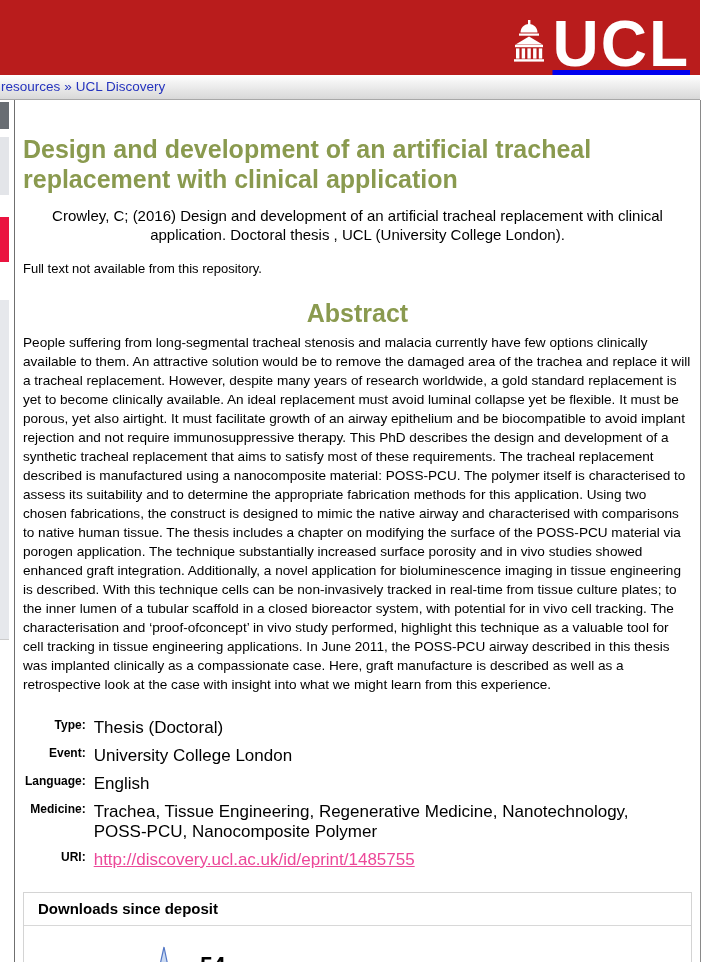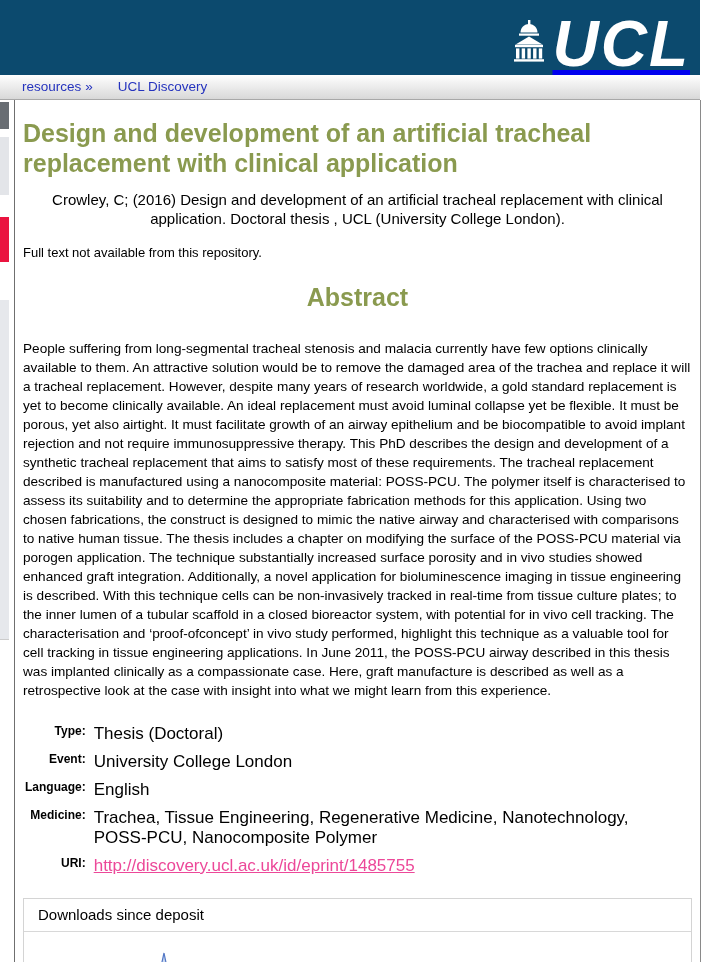--- a/index.html
+++ b/index.html
@@ -1,61 +1,61 @@
 <!DOCTYPE html>
 <html><head>
 <meta charset="utf-8">
 <style>
   * { box-sizing: border-box; margin: 0; padding: 0; }
   html, body { width: 721px; height: 962px; background: #ffffff; overflow: hidden;
     font-family: "Liberation Sans", sans-serif; }
   .stage { position: relative; width: 721px; height: 962px; background: #ffffff; }
 
   
-  .banner { position: absolute; left: 0; top: 0; width: 700px; height: 91px; background: #0c4a6e; font-style: italic; }
+  .banner { position: absolute; left: 0; top: 0; width: 700px; height: 91px; background: #b91c1c; }
   .ucl-logo { position: absolute; right: 10px; top: 16px; display: flex; align-items: flex-start; }
   .ucl-logo .portico { margin-top: 4px; margin-right: 6px; }
   .ucl-logo .logotype { color: #ffffff; font-weight: bold; font-size: 64px; line-height: 56px;
     letter-spacing: 2px; font-family: "Liberation Sans", sans-serif; }
 
   
   .crumbbar { position: absolute; left: 0; top: 75px; width: 700px; height: 25px;
     background: linear-gradient(#ffffff, #d8d8d8); border-bottom: 1px solid #a8a8a8; }
   .crumbbar .crumbs { position: absolute; left: 1px; top: 4px; font-size: 13.5px; white-space: nowrap; }
-  .crumbs a { color: #2533be; text-decoration: none; margin-left: 21px; }
+  .crumbs a { color: #2533be; text-decoration: none; }
   .crumbs .sep { color: #2533be; padding: 0 4px; }
 
   
   .strip { position: absolute; left: 0; width: 9px; }
   .strip.s1 { top: 102px; height: 27px; background: #686d73; }
   .strip.s2 { top: 137px; height: 58px; background: #e3e5e9; }
   .strip.s3 { top: 217px; height: 45px; background: #ea1440; }
   .strip.s4 { top: 300px; height: 340px; background: #e6e8ec; border-bottom: 1px solid #cccccc; }
 
   
   .content { position: absolute; left: 14px; top: 100px; width: 687px; height: 862px;
     background: #ffffff; border-left: 1px solid #6f6f6f; border-right: 1px solid #8a8a8a;
-    padding: 0 8px; overflow: hidden; }
+    padding: 16px 8px; overflow: hidden; }
 
   h1.rec-title { margin: 18px 0 12px 0; color: #8a9a4f; font-size: 25px; line-height: 30px; font-weight: bold; }
   .citation { text-align: center; font-size: 15px; line-height: 19px; margin: 8px 14px 0 14px; color: #000; }
   .availability { font-size: 13px; margin: 17px 0 16px 0; color: #000; }
-  h2.abstract-h { text-align: center; color: #8a9a4f; font-size: 25px; font-weight: bold; margin: 23px 0 27px 0; }
+  h2.abstract-h { text-align: center; color: #8a9a4f; font-size: 25px; font-weight: bold; margin: 23px 0 5px 0; }
   .abstract-text { font-size: 13.6px; line-height: 19px; color: #000; text-align: left; }
 
   
   table.meta { border-collapse: collapse; margin: 20px 0 0 2px; }
   table.meta th { font-size: 12px; font-weight: bold; text-align: right; vertical-align: top;
     padding: 4px 8px 4px 0; white-space: nowrap; min-width: 66px; color: #000; }
   table.meta td { font-size: 17px; text-align: left; vertical-align: top; padding: 4px 0; max-width: 588px; color: #000; }
   table.meta a { color: #ec4899; text-decoration: underline; }
 
   
   .dl-panel { margin: 18px 0 0 0; border: 1px solid #d4d4d4; background: #ffffff; }
-  .dl-header { font-size: 15px; font-weight: normal; padding: 7px 14px 8px 14px; border-bottom: 1px solid #d8d8d8; color: #000; }
+  .dl-header { font-size: 15px; font-weight: bold; padding: 7px 14px 8px 14px; border-bottom: 1px solid #d8d8d8; color: #000; }
   .dl-body { display: flex; align-items: center; padding: 16px 0 22px 20px; }
   .sparkline { width: 130px; height: 48px; }
   .dl-count-wrap { margin-left: 26px; display: flex; align-items: baseline; }
   .dl-count { font-size: 23px; font-weight: bold; color: #000; }
   .dl-count-label { font-size: 15px; margin-left: 7px; color: #000; }
 </style>
 </head>
 <body>
 
 <div class="stage">

